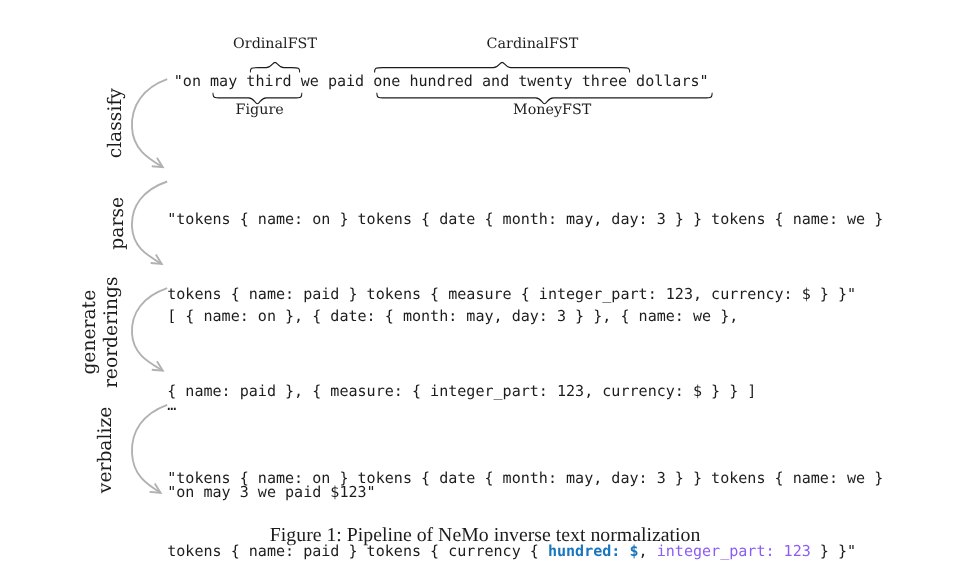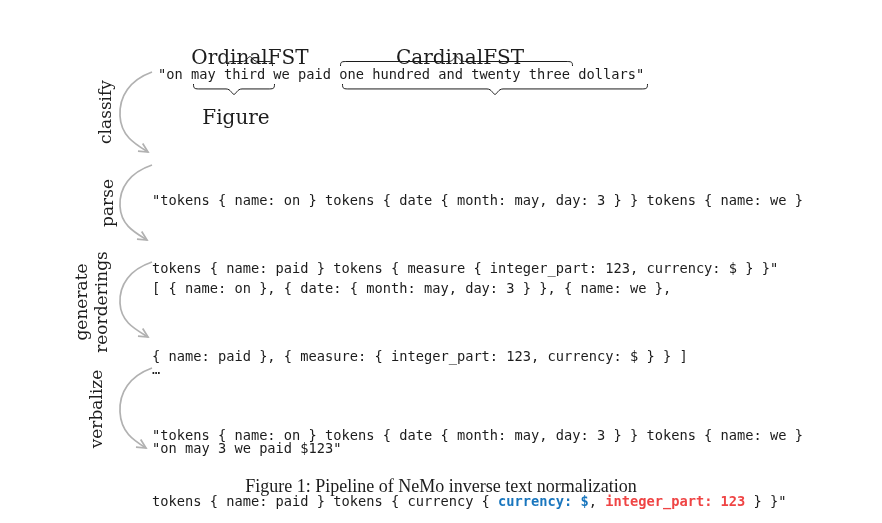--- a/index.html
+++ b/index.html
@@ -15,25 +15,24 @@
     position:absolute;
     font-family:"DejaVu Sans Mono","Liberation Mono",monospace;
     font-size:13.7px;
     line-height:22.5px;
     white-space:pre;
     color:#1c1c1c;
   }
   .mono.tight{line-height:22px;}
   .serif-label{
     position:absolute;
-    font-size:20px;
+    font-size:13px;
     white-space:nowrap;
     transform:translateX(-50%);
     color:#1c1c1c;
-    margin-top:12px;
   }
   .step-label{
     position:absolute;
     font-size:17px;
     white-space:nowrap;
     text-align:center;
     line-height:1.15;
     transform:translate(-50%,-50%) rotate(-90deg);
     color:#1c1c1c;
   }
@@ -47,39 +46,40 @@
     font-family:"Liberation Serif","DejaVu Serif",serif;
   }
   .caption .ital{margin-top:27px;}
 </style>
 </head>
 <body>
 
 <div class="canvas">
 
   <div class="serif-label" style="left:250px;top:33px;">OrdinalFST</div>
-  <div class="serif-label" style="left:460px;top:33px;">CardinalFST</div>
+  <div class="serif-label" style="left:484px;top:33px;">CardinalFST</div>
 
   <svg class="brace" style="left:227px;top:56px;" width="46" height="11">
       <path d="M0.5,10 C0.5,5.5 1.5,5.5 8,5.5 L15,5.5 C20,5.5 20.8,0.7 23,0.7 C25.2,0.7 26,5.5 31,5.5 L38,5.5 C44.5,5.5 45.5,5.5 45.5,10" fill="none" stroke="#1c1c1c" stroke-width="1"></path>
     </svg>
   <svg class="brace" style="left:340px;top:56px;" width="233" height="11">
       <path d="M0.5,10 C0.5,5.5 1.5,5.5 8,5.5 L108.5,5.5 C113.5,5.5 114.3,0.7 116.5,0.7 C118.7,0.7 119.5,5.5 124.5,5.5 L225,5.5 C231.5,5.5 232.5,5.5 232.5,10" fill="none" stroke="#1c1c1c" stroke-width="1"></path>
     </svg>
 
   <div class="mono" style="left:158px;top:66px;line-height:16px;">"on may third we paid one hundred and twenty three dollars"</div>
 
   <svg class="brace" style="left:193px;top:84px;" width="82" height="12">
       <path d="M0.5,0 C0.5,4.95 1.5,4.95 8,4.95 L33,4.95 C38,4.95 38.8,10.3 41,10.3 C43.2,10.3 44,4.95 49,4.95 L74,4.95 C80.5,4.95 81.5,4.95 81.5,0" fill="none" stroke="#1c1c1c" stroke-width="1"></path>
     </svg>
   <svg class="brace" style="left:342px;top:84px;" width="306" height="12">
       <path d="M0.5,0 C0.5,4.95 1.5,4.95 8,4.95 L145,4.95 C150,4.95 150.8,10.3 153,10.3 C155.2,10.3 156,4.95 161,4.95 L298,4.95 C304.5,4.95 305.5,4.95 305.5,0" fill="none" stroke="#1c1c1c" stroke-width="1"></path>
     </svg>
 
   <div class="serif-label" style="left:236px;top:93px;">Figure</div>
+  <div class="serif-label" style="left:502px;top:93px;">MoneyFST</div>
 
   <div class="step-label" style="left:106px;top:112px;">classify</div>
   <div class="step-label" style="left:108px;top:203px;">parse</div>
   <div class="step-label" style="left:92px;top:302px;">
     <span>generate</span><br>
     <span>reorderings</span>
   </div>
   <div class="step-label" style="left:97px;top:409px;">verbalize</div>
 
   <svg class="arrow" style="left:108px;top:64px;" width="56" height="96">
@@ -105,21 +105,21 @@
   </div>
 
   <div class="mono" style="left:152px;top:232px;">
     <div>[ { name: on }, { date: { month: may, day: 3 } }, { name: we },</div>
     <div>{ name: paid }, { measure: { integer_part: 123, currency: $ } } ]</div>
   </div>
 
   <div class="mono tight" style="left:152px;top:314px;">
     <div>…</div>
     <div>"tokens { name: on } tokens { date { month: may, day: 3 } } tokens { name: we }</div>
-    <div><span>tokens { name: paid } tokens { currency { </span><span class="hl" style="font-weight: bold; color: rgb(25, 118, 190);">currency: $</span><span>, </span><span class="hl" style="font-weight: bold; color: #ef4444;">integer_part: 123</span><span> } }"</span></div>
+    <div><span>tokens { name: paid } tokens { currency { </span><span class="hl" style="font-weight: bold; color: rgb(25, 118, 190);">hundred: $</span><span>, </span><span class="hl" style="font-weight: normal; color: #8b5cf6;">integer_part: 123</span><span> } }"</span></div>
     
   </div>
 
   <div class="mono" style="left:152px;top:437px;">"on may 3 we paid $123"</div>
 
   <div class="caption">
     <span>Figure 1: </span><span class="ital">Pipeline of NeMo inverse text normalization</span>
   </div>
 
 </div>

